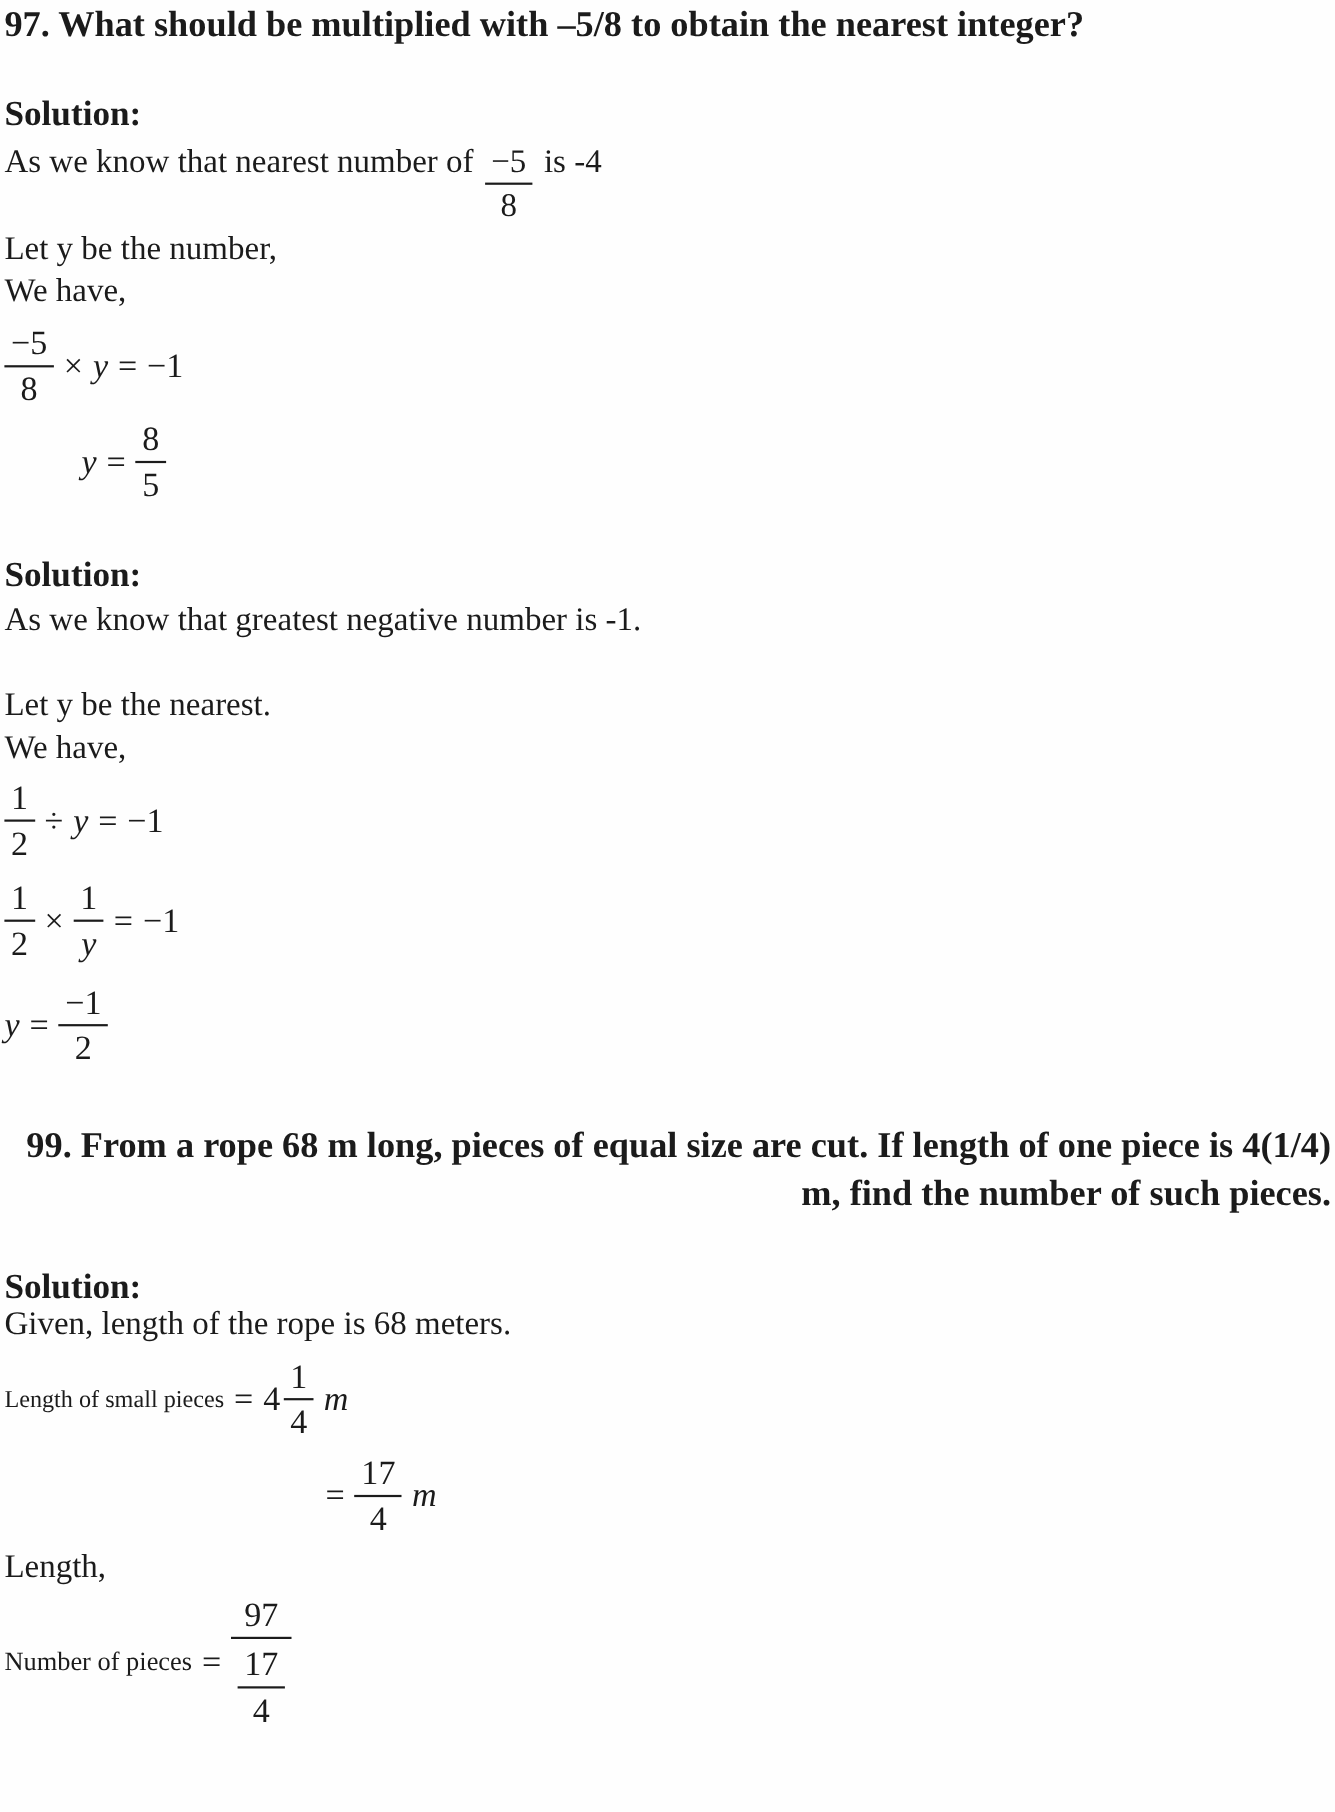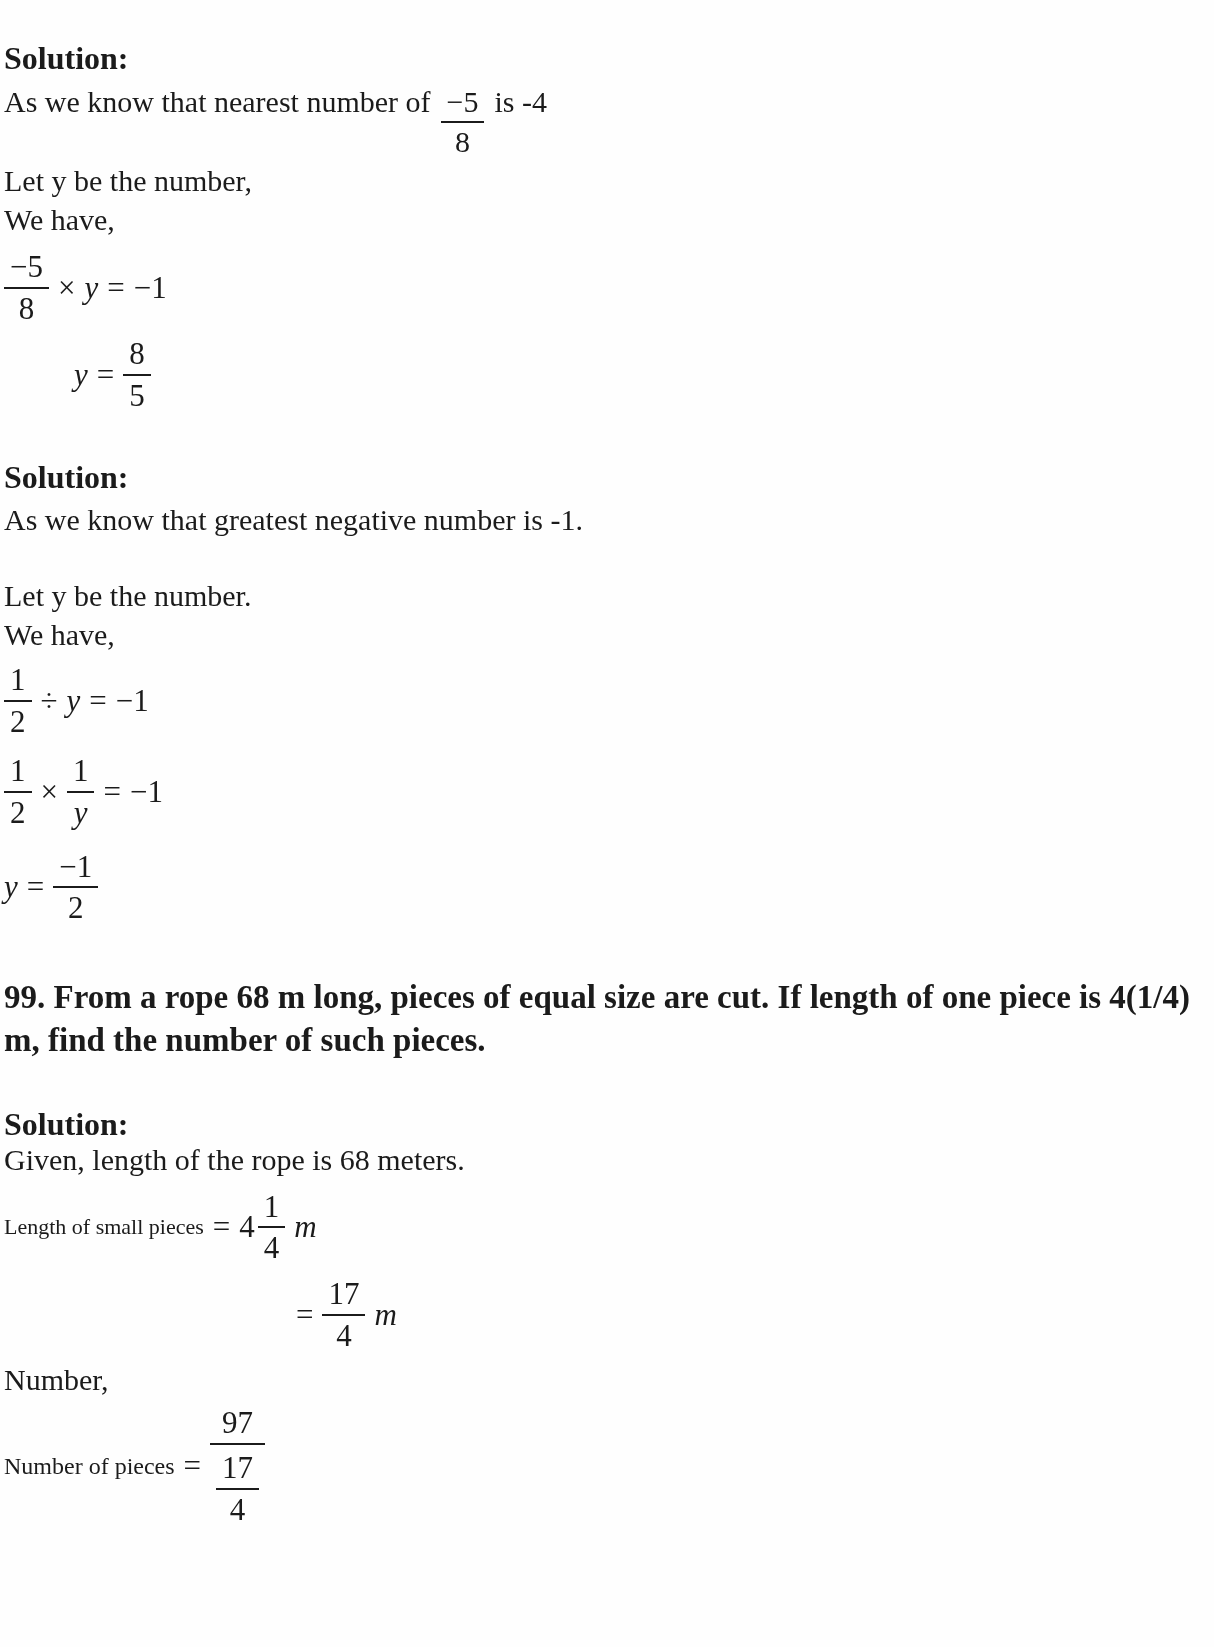--- a/index.html
+++ b/index.html
@@ -74,33 +74,34 @@
   .eq97a    { margin-top: 12px; }
   .eq97b    { margin-top: 10px; margin-left: 70px; }
   .h98      { margin-top: 45px; }
   .sol98    { margin-top: 45px; }
   .intro98  { margin-top: 7px; }
   .let98    { margin-top: 42px; }
   .have98   { margin-top: 5px; }
   .eq98a    { margin-top: 10px; }
   .eq98b    { margin-top: 14px; }
   .eq98c    { margin-top: 18px; }
-  .h99      { margin-top: 50px; }
+  .h99      { margin-top: 50px; text-align: right; }
   .sol99    { margin-top: 44px; }
   .given99  { margin-top: 0; }
   .len99    { margin-top: 12px; }
   .conv99   { margin-top: 10px; margin-left: 292px; }
   .hence99  { margin-top: 10px; }
   .pieces99 { margin-top: 8px; }
 </style>
 </head>
 <body>
 
 <div class="page">
 
+  <h1 class="qheading h97">97. What should be multiplied with –5/8 to obtain the nearest integer?</h1>
 
   <div class="sol sol97">Solution:</div>
 
   <div class="line flexline intro97">
     <span>As we know that nearest number of</span>
     <span class="frac">
       <span class="num">−5</span>
       <span class="den">8</span>
     </span>
     <span>is -4</span>
@@ -126,21 +127,21 @@
     <span class="frac">
       <span class="num">8</span>
       <span class="den">5</span>
     </span>
   </div>
 
 
   <div class="sol sol98">Solution:</div>
 
   <div class="line intro98">As we know that greatest negative number is -1.</div>
-  <div class="line let98">Let y be the number.</div>
+  <div class="line let98">Let y be the nearest.</div>
   <div class="line have98">We have,</div>
 
   <div class="eq eq98a">
     <span class="frac">
       <span class="num">1</span>
       <span class="den">2</span>
     </span>
     <span>÷</span>
     <span class="var">y</span>
     <span>=</span>
@@ -191,21 +192,21 @@
 
   <div class="eq conv99">
     <span>=</span>
     <span class="frac">
       <span class="num">17</span>
       <span class="den">4</span>
     </span>
     <span class="var">m</span>
   </div>
 
-  <div class="line hence99">Number,</div>
+  <div class="line hence99">Length,</div>
 
   <div class="eq pieces99">
     <span style="font-size:24px">Number of pieces</span>
     <span>=</span>
     <span class="frac">
       <span class="num">97</span>
       <span class="den">
         <span class="frac">
           <span class="num">17</span>
           <span class="den">4</span>

